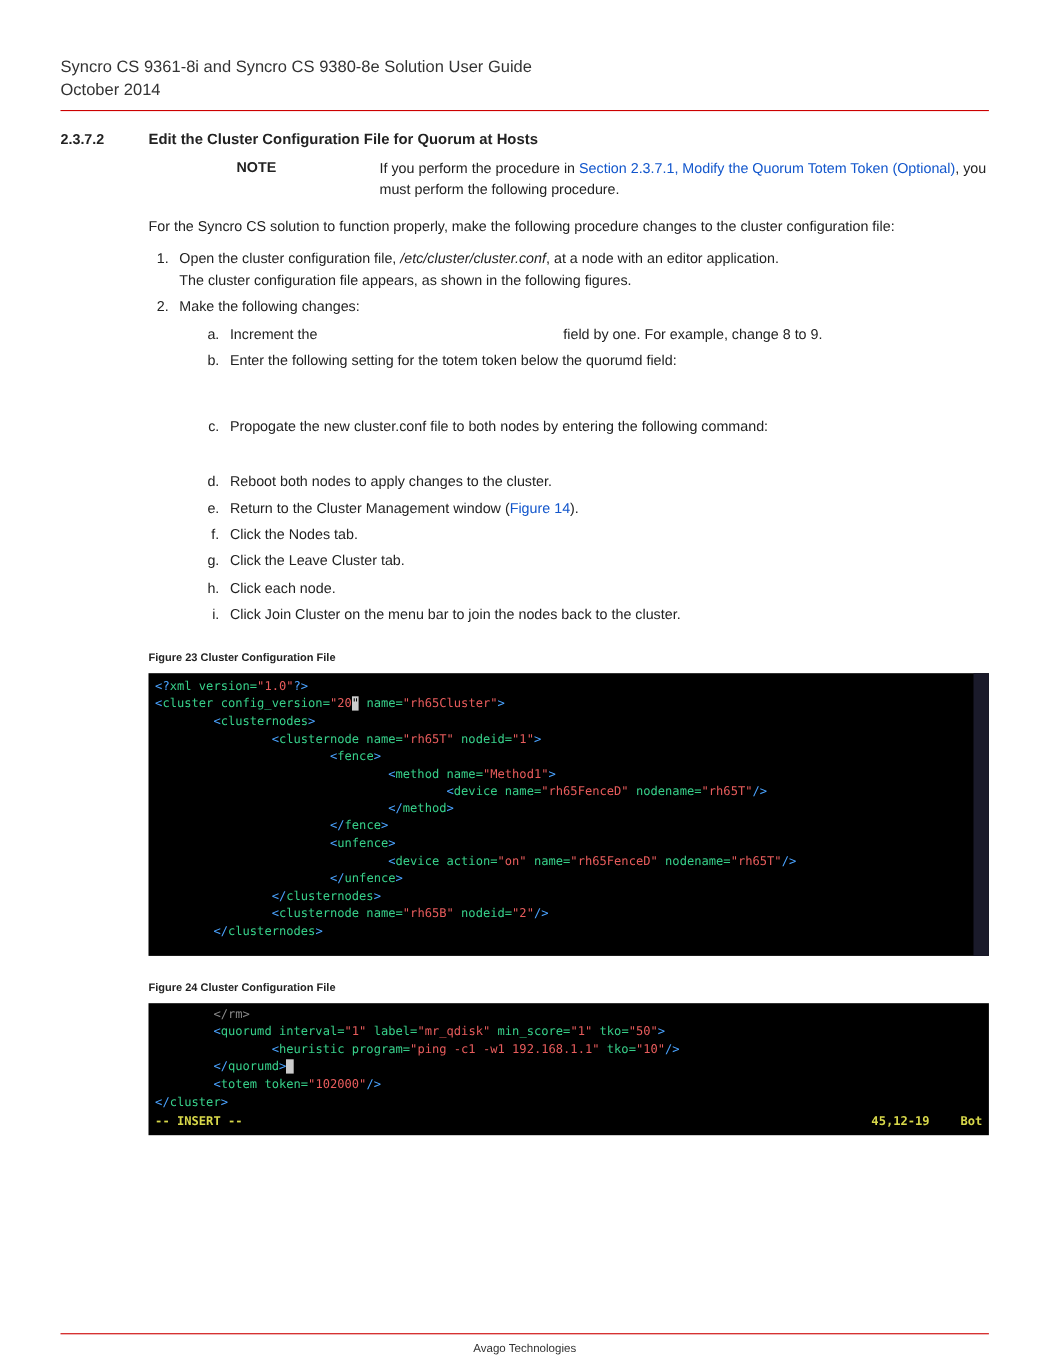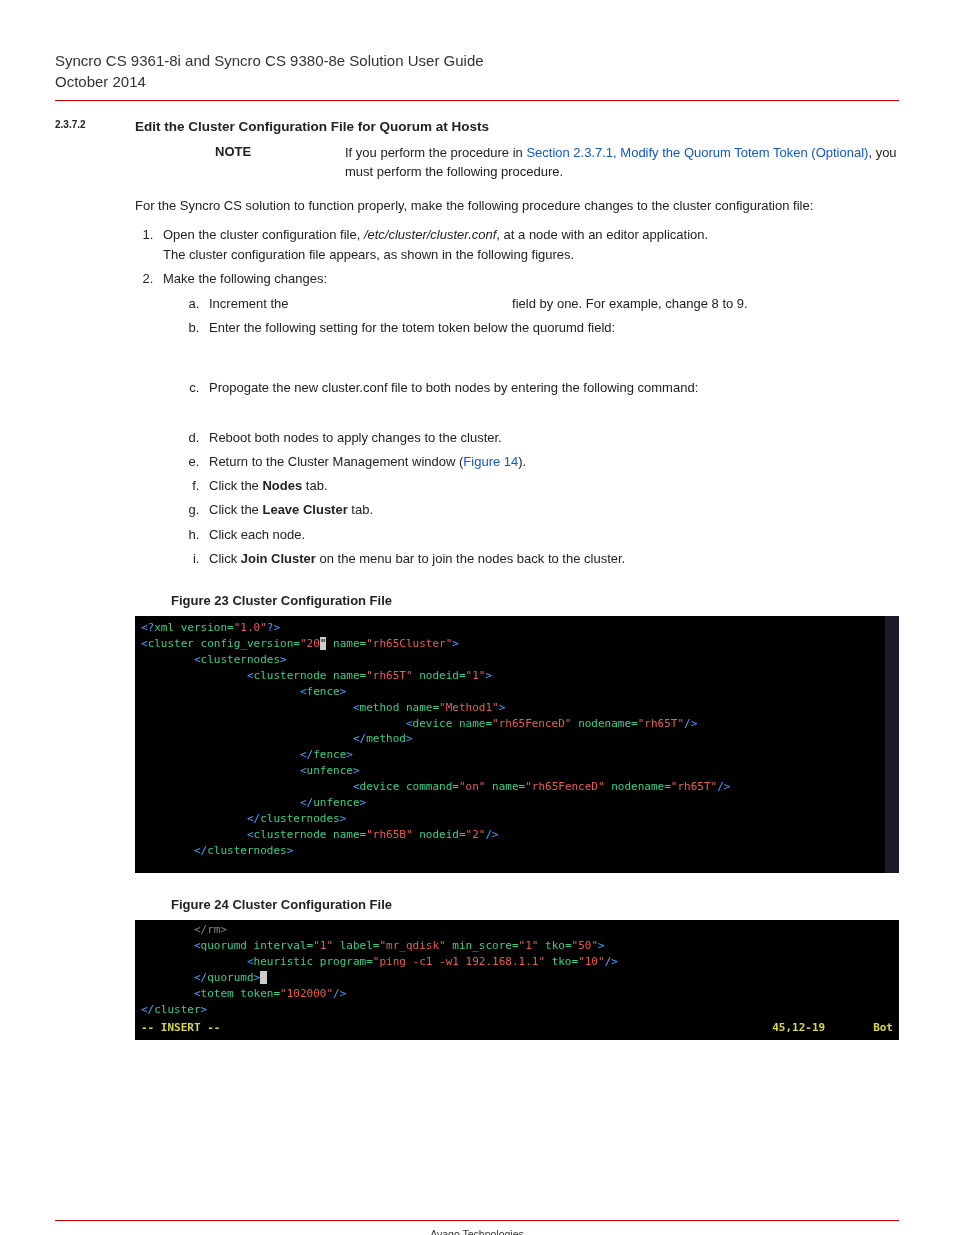--- a/index.html
+++ b/index.html
@@ -31,21 +31,21 @@
     border-top: 1.5px solid #c00;
     margin: 4px 0 18px 0;
   }
   .section-row {
     display: flex;
     margin-bottom: 10px;
   }
   .section-num {
     width: 80px;
     font-weight: bold;
-    font-size: 10px;
+    font-size: 13px;
     flex-shrink: 0;
   }
   .section-title {
     font-weight: bold;
     font-size: 13.5px;
   }
   .note-row {
     margin-left: 160px;
     display: flex;
     margin-bottom: 14px;
@@ -68,25 +68,25 @@
     line-height: 1.55;
   }
   ol.numlist > li { margin-bottom: 4px; padding-left: 6px; }
   ol.alphalist {
     list-style-type: lower-alpha;
     margin: 4px 0 0 0;
     padding-left: 40px;
   }
   ol.alphalist > li { margin-bottom: 4px; padding-left: 6px; }
   .italic { font-style: italic; }
-  .bold { font-weight: bold; }
+  .bold { font-weight: normal; }
   .fig-caption {
     font-weight: bold;
-    font-size: 13px;
-    margin: 24px 0 8px 116px;
+    font-size: 10px;
+    margin: 24px 0 8px 80px;
   }
   .terminal {
     background: #000;
     color: #ddd;
     font-family: "Consolas", "Menlo", monospace;
     font-size: 11px;
     padding: 4px 6px 14px 6px;
     margin-left: 80px;
     line-height: 1.45;
     white-space: pre;
@@ -108,21 +108,21 @@
   .t-green  { color: #37d08a; }
   .t-red    { color: #e85c5c; }
   .t-cursor { background:#ccc; color:#000; }
   .vim-status {
     display: flex;
     justify-content: space-between;
     color: #d8d84a;
     font-weight: bold;
     padding-top: 2px;
   }
-  .vim-right { display:flex; gap:48px; }
+  .vim-right { display:flex; gap:28px; }
   .footer {
     margin-top: 180px;
     border-top: 1.5px solid #c00;
     padding-top: 6px;
     text-align: center;
     font-size: 10.5px;
     color: #333;
     line-height: 1.4;
   }
 </style>
@@ -191,21 +191,21 @@
   <div class="terminal"><span class="t-blue">&lt;?</span><span class="t-green">xml version=</span><span class="t-red">"1.0"</span><span class="t-blue">?&gt;</span>
 <span class="t-blue">&lt;</span><span class="t-green">cluster config_version=</span><span class="t-red">"20</span><span class="t-cursor">"</span> <span class="t-green">name=</span><span class="t-red">"rh65Cluster"</span><span class="t-blue">&gt;</span>
         <span class="t-blue">&lt;</span><span class="t-green">clusternodes</span><span class="t-blue">&gt;</span>
                 <span class="t-blue">&lt;</span><span class="t-green">clusternode name=</span><span class="t-red">"rh65T"</span> <span class="t-green">nodeid=</span><span class="t-red">"1"</span><span class="t-blue">&gt;</span>
                         <span class="t-blue">&lt;</span><span class="t-green">fence</span><span class="t-blue">&gt;</span>
                                 <span class="t-blue">&lt;</span><span class="t-green">method name=</span><span class="t-red">"Method1"</span><span class="t-blue">&gt;</span>
                                         <span class="t-blue">&lt;</span><span class="t-green">device name=</span><span class="t-red">"rh65FenceD"</span> <span class="t-green">nodename=</span><span class="t-red">"rh65T"</span><span class="t-blue">/&gt;</span>
                                 <span class="t-blue">&lt;/</span><span class="t-green">method</span><span class="t-blue">&gt;</span>
                         <span class="t-blue">&lt;/</span><span class="t-green">fence</span><span class="t-blue">&gt;</span>
                         <span class="t-blue">&lt;</span><span class="t-green">unfence</span><span class="t-blue">&gt;</span>
-                                <span class="t-blue">&lt;</span><span class="t-green">device command=</span><span class="t-red">"on"</span> <span class="t-green">name=</span><span class="t-red">"rh65FenceD"</span> <span class="t-green">nodename=</span><span class="t-red">"rh65T"</span><span class="t-blue">/&gt;</span>
+                                <span class="t-blue">&lt;</span><span class="t-green">device action=</span><span class="t-red">"on"</span> <span class="t-green">name=</span><span class="t-red">"rh65FenceD"</span> <span class="t-green">nodename=</span><span class="t-red">"rh65T"</span><span class="t-blue">/&gt;</span>
                         <span class="t-blue">&lt;/</span><span class="t-green">unfence</span><span class="t-blue">&gt;</span>
                 <span class="t-blue">&lt;/</span><span class="t-green">clusternodes</span><span class="t-blue">&gt;</span>
                 <span class="t-blue">&lt;</span><span class="t-green">clusternode name=</span><span class="t-red">"rh65B"</span> <span class="t-green">nodeid=</span><span class="t-red">"2"</span><span class="t-blue">/&gt;</span>
         <span class="t-blue">&lt;/</span><span class="t-green">clusternodes</span><span class="t-blue">&gt;</span></div>
 
   <div class="fig-caption">Figure 24  Cluster Configuration File</div>
 
   <div class="terminal2"><span style="color:#888">        &lt;/rm&gt;</span>
         <span class="t-blue">&lt;</span><span class="t-green">quorumd interval=</span><span class="t-red">"1"</span> <span class="t-green">label=</span><span class="t-red">"mr_qdisk"</span> <span class="t-green">min_score=</span><span class="t-red">"1"</span> <span class="t-green">tko=</span><span class="t-red">"50"</span><span class="t-blue">&gt;</span>
                 <span class="t-blue">&lt;</span><span class="t-green">heuristic program=</span><span class="t-red">"ping -c1 -w1 192.168.1.1"</span> <span class="t-green">tko=</span><span class="t-red">"10"</span><span class="t-blue">/&gt;</span>

